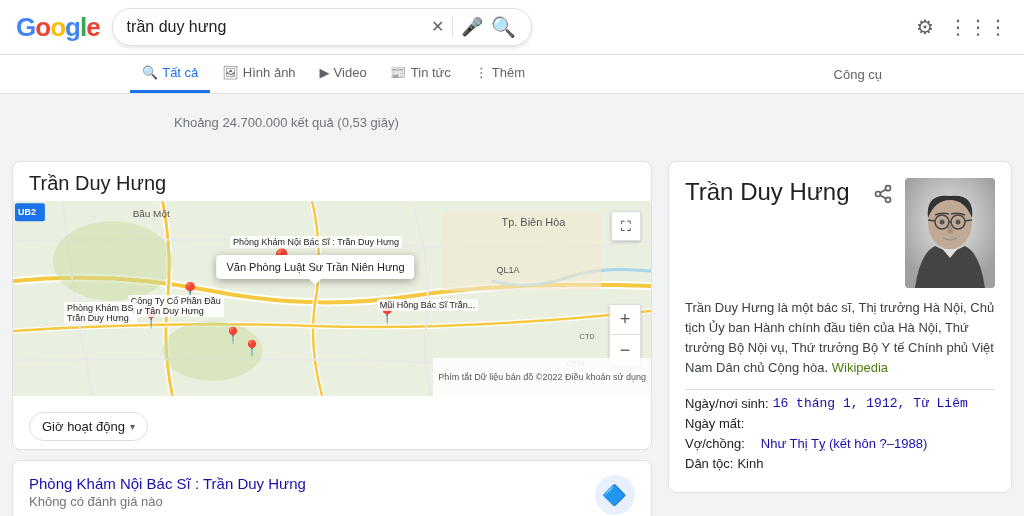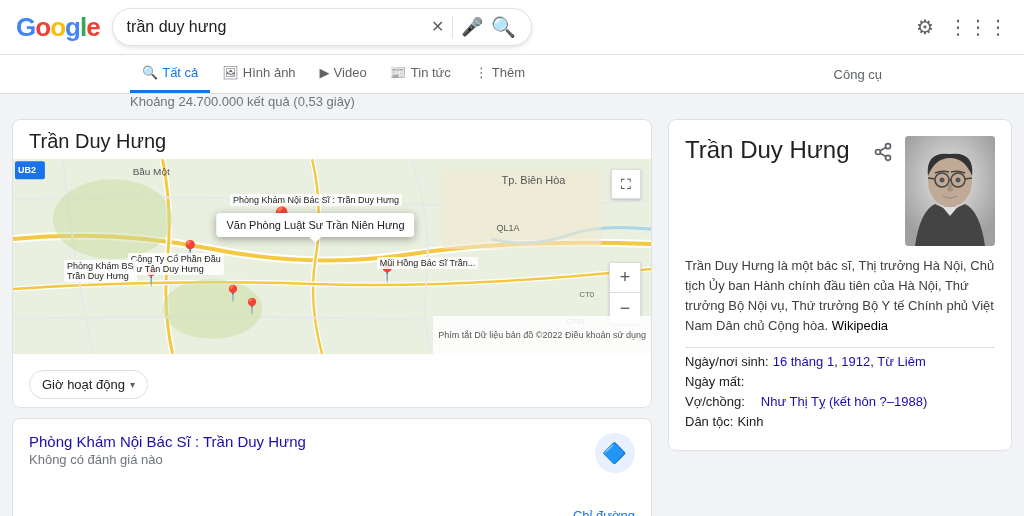--- a/index.html
+++ b/index.html
@@ -48,21 +48,21 @@
   </a>
   <a style="padding:10px 12px; font-size:13px; color:#5f6368; cursor:pointer; border-bottom:3px solid transparent; display:flex; align-items:center; gap:4px; text-decoration:none;">
     <span>⋮</span>
     <span>Thêm</span>
   </a>
   <a style="margin-left:auto; padding:10px 12px; font-size:13px; color:#5f6368; cursor:pointer; text-decoration:none;">
     <span>Công cụ</span>
   </a>
 </div>
 
-<div style="padding:0 130px; font-size:13px; color:#70757a; background:#f1f3f4;">
+<div style="padding:21px 130px; font-size:13px; color:#70757a; background:#f1f3f4;margin-left:44px;">
   <span>Khoảng 24.700.000 kết quả (0,53 giây)</span>
 </div>
 
 <div style="display:flex; gap:16px; padding:10px 12px 0 12px;">
 
   <div style="width:640px; flex-shrink:0;">
 
     <div style="background:#fff; border-radius:8px; border:1px solid #dfe1e5; overflow:hidden; margin-bottom:10px;">
       <div style="padding:10px 16px 6px; font-size:20px; font-weight:400; color:#202124;">
         <span>Trần Duy Hưng</span>
@@ -223,29 +223,29 @@
 
             <path d="M44,46 L42,54 Q45,57 48,54 L46,46" fill="#a89078" stroke="none"></path>
 
             <path d="M38,60 Q45,64 52,60" stroke="#888" stroke-width="1" fill="none"></path>
           </svg>
         </div>
       </div>
 
       <div style="font-size:13px; color:#3c4043; line-height:1.55; margin-bottom:10px;">
         <span>Trần Duy Hưng là một bác sĩ, Thị trưởng Hà Nội, Chủ tịch Ủy ban Hành chính đầu tiên của Hà Nội, Thứ trưởng Bộ Nội vụ, Thứ trưởng Bộ Y tế Chính phủ Việt Nam Dân chủ Cộng hòa.</span>
-        <a style="color:#000000; text-decoration:none; cursor:pointer;"> <span>Wikipedia</span></a>
+        <a style="color:#4d7c0f; text-decoration:none; cursor:pointer;"> <span>Wikipedia</span></a>
       </div>
 
       <div style="height:1px; background:#e0e0e0; margin:6px 0;"></div>
 
       <div style="font-size:13px;">
         <div style="display:flex; gap:4px; margin-bottom:5px; align-items:flex-start;">
           <span style="color:#202124; white-space:nowrap;">Ngày/nơi sinh:</span>
-          <span style="color:#1a0dab; cursor:pointer;"><span>16 tháng 1, 1912,</span> <span style="color:#1a0dab;">Từ Liêm</span></span>
+          <span style="color:#1a0dab; cursor:pointer;font-family:Liberation Mono, monospace;"><span>16 tháng 1, 1912,</span> <span style="color:#1a0dab;">Từ Liêm</span></span>
         </div>
         <div style="display:flex; margin-bottom:5px; align-items:flex-start;">
           <span style="color:#202124; white-space:nowrap;">Ngày mất:</span>
         </div>
         <div style="display:flex; gap:16px; margin-bottom:5px; align-items:flex-start;">
           <span style="color:#202124; white-space:nowrap;">Vợ/chồng:</span>
           <span style="color:#1a0dab; cursor:pointer;">Như Thị Tỵ (kết hôn ?–1988)</span>
         </div>
         <div style="display:flex; gap:4px; margin-bottom:5px; align-items:flex-start;">
           <span style="color:#202124; white-space:nowrap;">Dân tộc:</span>

